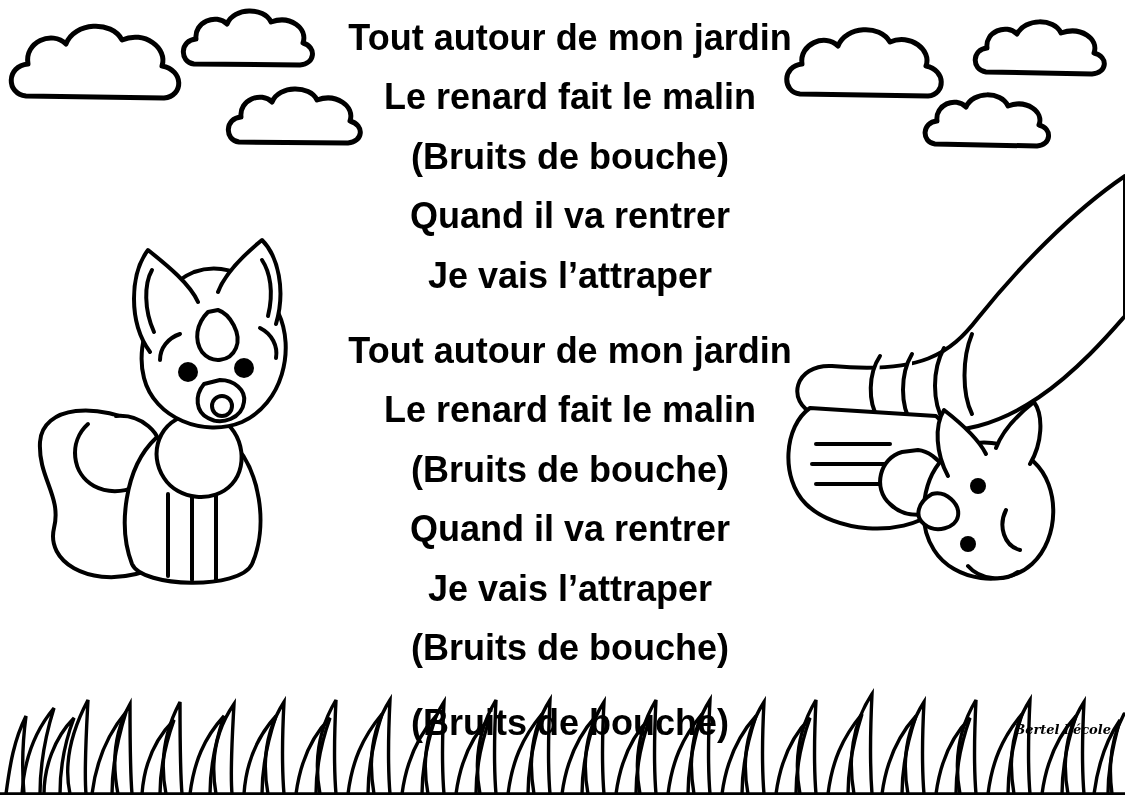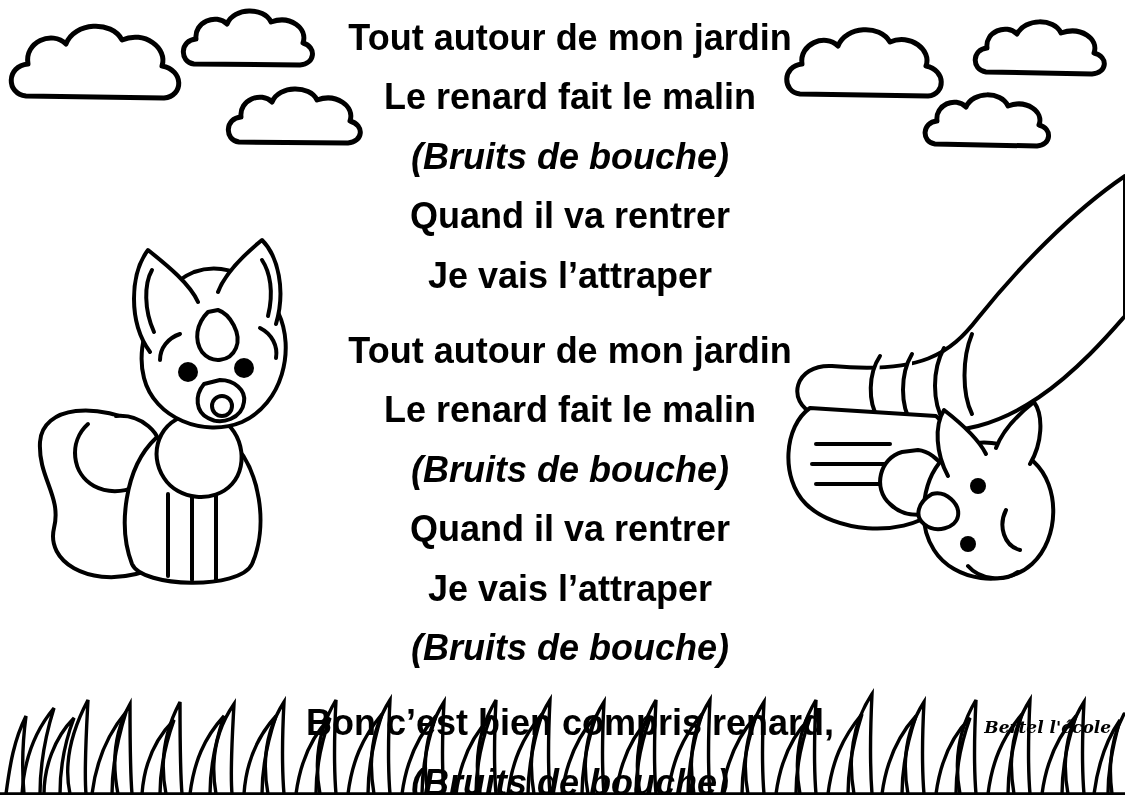--- a/index.html
+++ b/index.html
@@ -40,33 +40,32 @@
     line-height: 1.2;
   }
   .line {
     font-size: 36px;
     font-weight: bold;
     color: #000;
     line-height: 1.65;
     white-space: nowrap;
   }
   .line.italic {
-    font-style: italic;
   }
   .stanza {
     margin-bottom: 16px;
   }
   .stanza.last {
     margin-bottom: 0;
   }
   .credit {
     position: absolute;
     right: 14px;
     bottom: 58px;
-    font-size: 17px;
+    font-size: 13px;
     font-weight: bold;
     font-style: italic;
     color: #000;
     font-family: "DejaVu Serif", serif;
     margin-left: 48px;
   }
   svg { display: block; }
 </style>
 </head>
 <body>
@@ -242,20 +241,19 @@
     <div class="stanza">
       <div class="line">Tout autour de mon jardin</div>
       <div class="line">Le renard fait le malin</div>
       <div class="line italic">(Bruits de bouche)</div>
       <div class="line">Quand il va rentrer</div>
       <div class="line">Je vais l’attraper</div>
       <div class="line italic">(Bruits de bouche)</div>
     </div>
 
     <div class="stanza last">
-      <div class="line">Bon c’est bien compris renard,</div>
       <div class="line italic">(Bruits de bouche)</div>
     </div>
   </div>
 
   <div class="credit">Bertel l'école</div>
 
 </div>
 
 </body></html>

